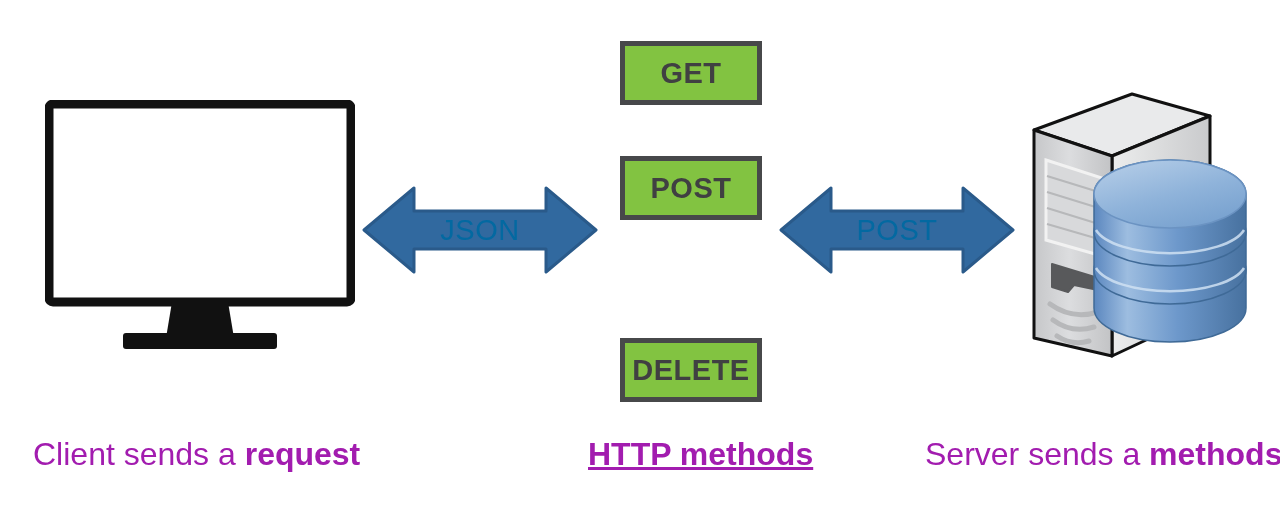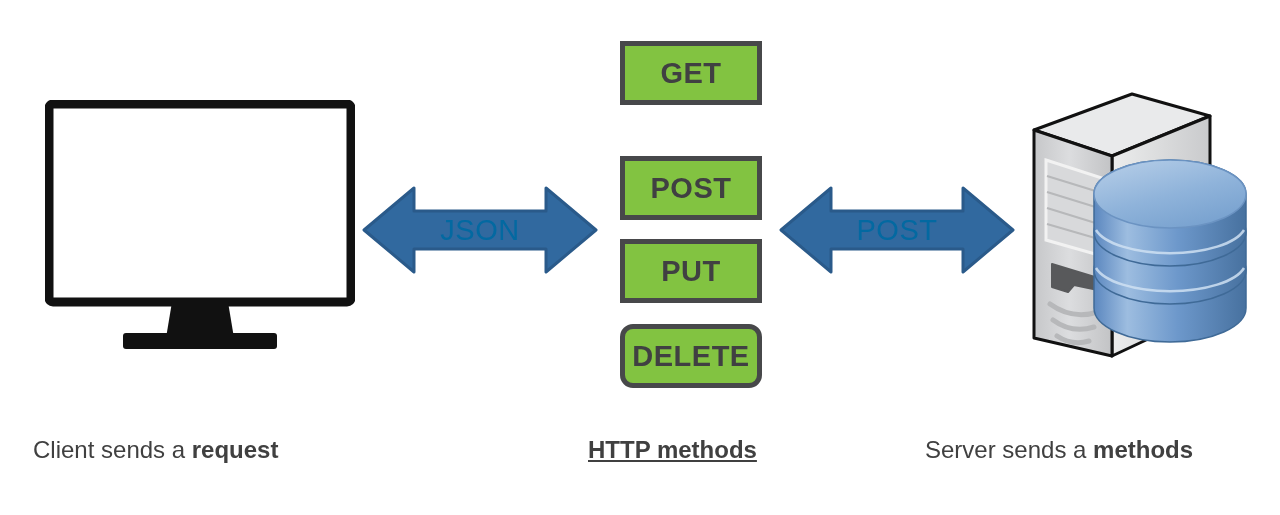--- a/index.html
+++ b/index.html
@@ -43,21 +43,21 @@
   .method-label {
     font-size: 29px;
     font-weight: bold;
     color: #404042;
     letter-spacing: 0.5px;
     line-height: 1;
   }
   .m0 { top: 41px; }
   .m1 { top: 156px; }
   .m2 { top: 239px; }
-  .m3 { top: 324px; border-radius: 13px; }
+  .m3 { top: 338px; }
 
   
   .arrow-wrap {
     position: absolute;
     top: 186px;
     height: 88px;
   }
   .arrow-left-wrap  { left: 362px;  width: 236px; }
   .arrow-right-wrap { left: 779px;  width: 236px; }
   .arrow-wrap svg { display: block; width: 100%; height: 100%; }
@@ -82,22 +82,22 @@
     position: absolute;
     left: 1014px;
     top: 88px;
     width: 266px;
     height: 285px;
   }
 
   
   .caption {
     position: absolute;
-    color: #404040;
-    font-size: 24px;
+    color: #a21caf;
+    font-size: 32px;
     line-height: 1;
     white-space: nowrap;
     text-align: right;
   }
   .caption b { font-weight: bold; }
   .cap-client { left: 33px;  top: 438px; }
   .cap-middle { left: 588px; top: 438px; font-weight: bold; text-decoration: underline; }
   .cap-server { left: 925px; top: 438px; }
 </style>
 </head>
@@ -122,23 +122,20 @@
     </svg>
     <div class="arrow-text">JSON</div>
   </div>
 
   <div class="method-box m0">
     <span class="method-label">GET</span>
   </div>
   <div class="method-box m1">
     <span class="method-label">POST</span>
   </div>
-  <div class="method-box m2">
-    <span class="method-label">PUT</span>
-  </div>
   <div class="method-box m3">
     <span class="method-label">DELETE</span>
   </div>
 
   <div class="arrow-wrap arrow-right-wrap">
     <svg viewBox="0 0 236 88" preserveAspectRatio="none" xmlns="http://www.w3.org/2000/svg" aria-hidden="true">
       <polygon points="2,44 52,2 52,25 184,25 184,2 234,44 184,86 184,63 52,63 52,86" fill="#31699f" stroke="#2a5a8a" stroke-width="3" stroke-linejoin="round"></polygon>
     </svg>
     <div class="arrow-text">POST</div>
   </div>

